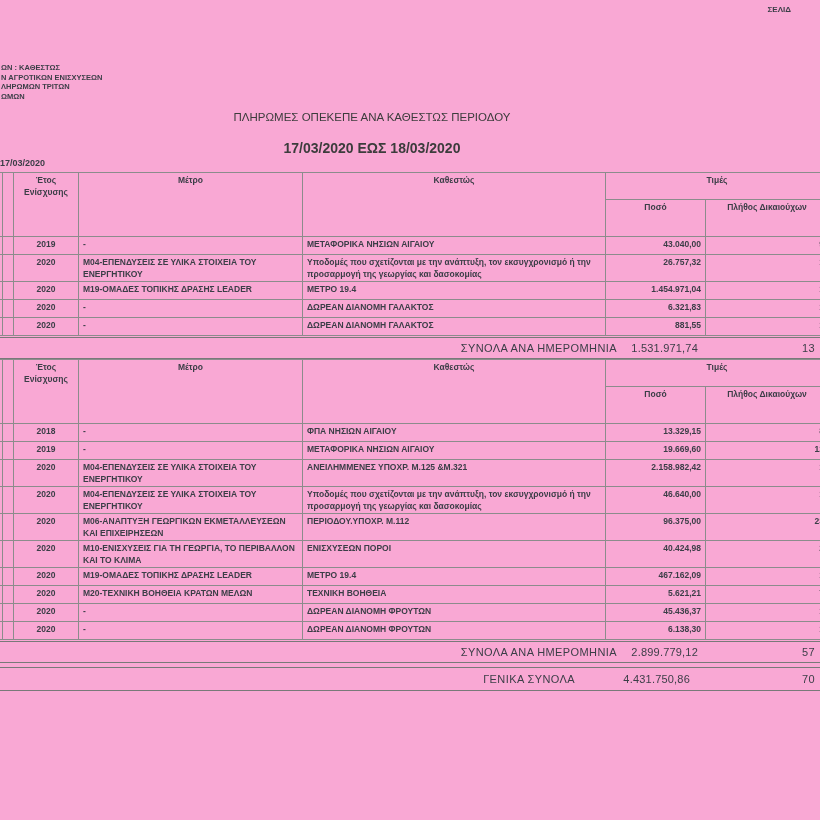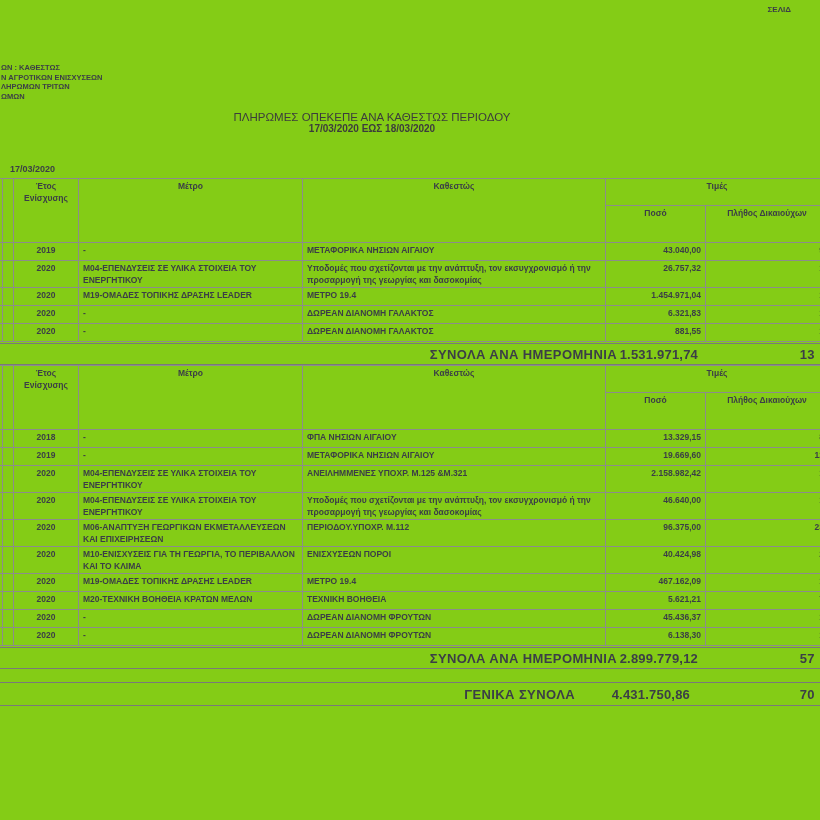--- a/index.html
+++ b/index.html
@@ -1,36 +1,36 @@
 <!DOCTYPE html>
 <html><head>
 <meta charset="utf-8">
 <style>
   html,body { margin:0; padding:0; background:#ffffff; }
   #page {
     position:relative; width:820px; height:820px; overflow:hidden;
-    background:#84cc16; font-family:"Liberation Sans", sans-serif;
+    background:#f9a8d4; font-family:"Liberation Sans", sans-serif;
     color:#3b3e47;
   }
   .pagelabel {
     position:absolute; top:5px; right:29px;
     font-size:8px; font-weight:bold; color:#3b3e47;
   }
   .letterhead {
     position:absolute; top:63px; left:1px;
     font-size:7.5px; font-weight:bold; line-height:9.5px; white-space:nowrap;
   }
   .titleblock { position:absolute; top:111px; left:0; width:744px; text-align:center; }
   .title    { font-size:11.5px; font-weight:normal; color:#3c3c3c; }
-  .subtitle { font-size:10px; font-weight:bold; color:#3c3c3c; margin-top:0;text-align:center; }
+  .subtitle { font-size:14px; font-weight:bold; color:#3c3c3c; margin-top:17px;text-align:center; }
 
   .content { position:absolute; top:152px; left:0; width:820px; }
 
   .section-date {
-    font-size:9px; font-weight:bold; padding-left:10px; margin:12px 0 4px 0;
+    font-size:9px; font-weight:bold; padding-left:0; margin:6px 0 4px 0;
   }
   .sec2 .section-date { margin-top:9px; }
 
   table.ptable {
     border-collapse:collapse; table-layout:fixed;
     width:868px; margin-left:-40px;
   }
   table.ptable th, table.ptable td {
     border:1px solid #8c8c8c;
     font-size:8.5px; font-weight:bold; color:#3b3e47;
@@ -50,26 +50,26 @@
   td.regime-cell { text-align:left; }
   td.amount-cell { text-align:right; padding-right:8px; }
   td.count-cell  { text-align:right; padding-right:12px; }
 
   .total-bar {
     position:relative; width:820px; height:20px; margin-top:1px;
     border-top:1px solid #797979; border-bottom:1px solid #797979;
   }
   .total-bar span {
     position:absolute; top:50%; transform:translateY(-50%);
-    font-size:13px; font-weight:bold; letter-spacing:0.4px; white-space:nowrap;
+    font-size:11px; font-weight:normal; letter-spacing:0.4px; white-space:nowrap;
   }
   .total-bar .tlabel  { right:203px; }
   .total-bar .tamount { right:122px; letter-spacing:0.2px; }
   .total-bar .tcount  { right:5px; }
-  .grand-bar { margin-top:13px; height:22px; }
+  .grand-bar { margin-top:4px; height:22px; }
   .grand-bar .tlabel  { right:245px; }
   .grand-bar .tamount { right:130px; }
 </style>
 </head>
 <body>
 
 <div id="page">
 
   <div class="pagelabel">ΣΕΛΙΔ</div>
 

